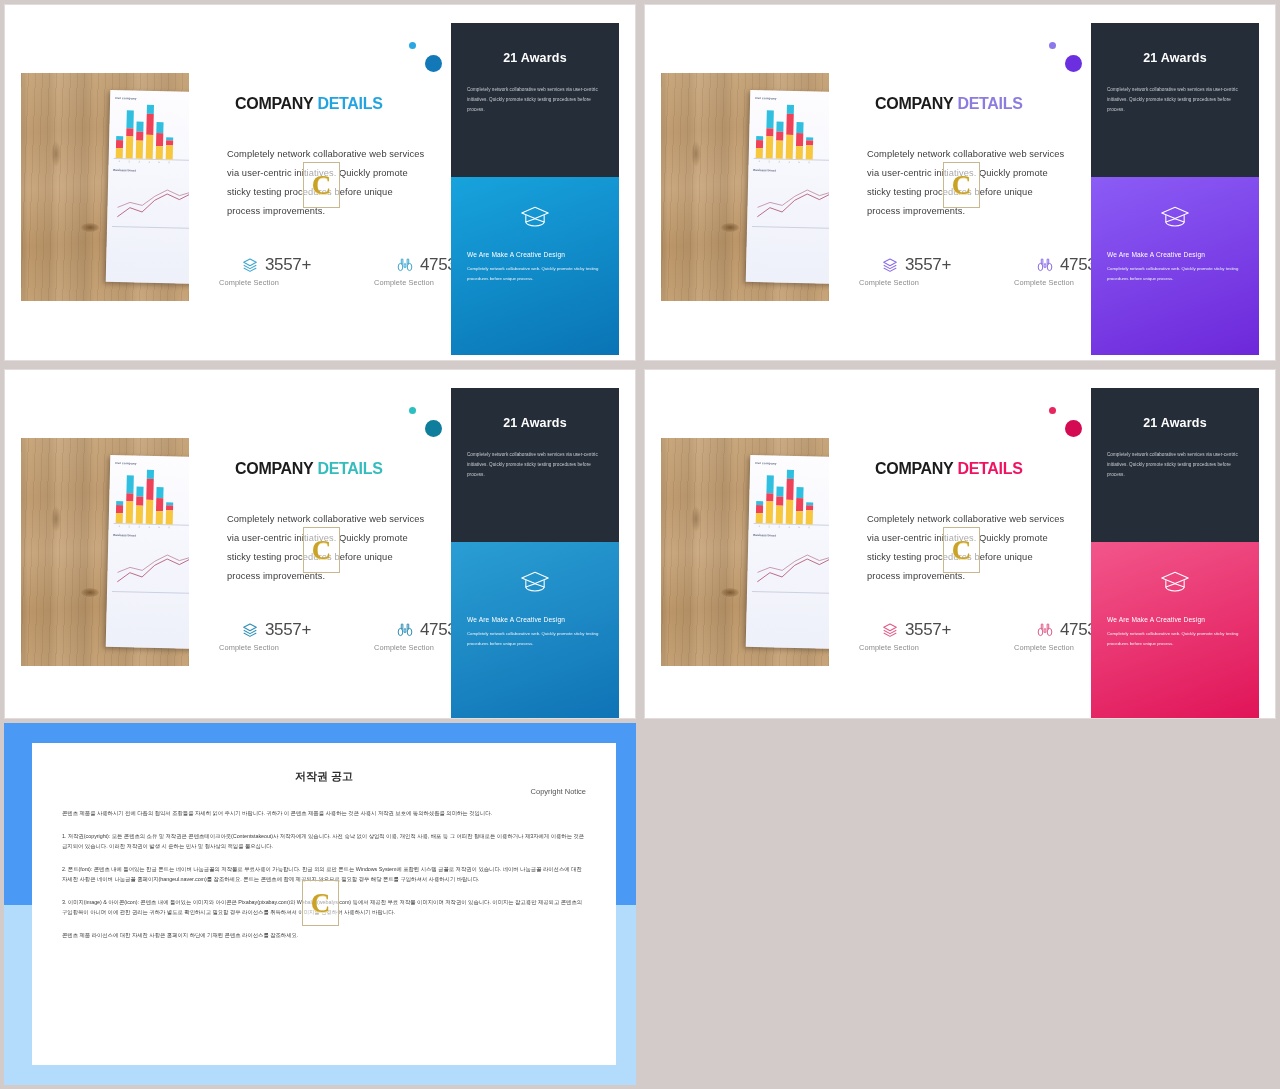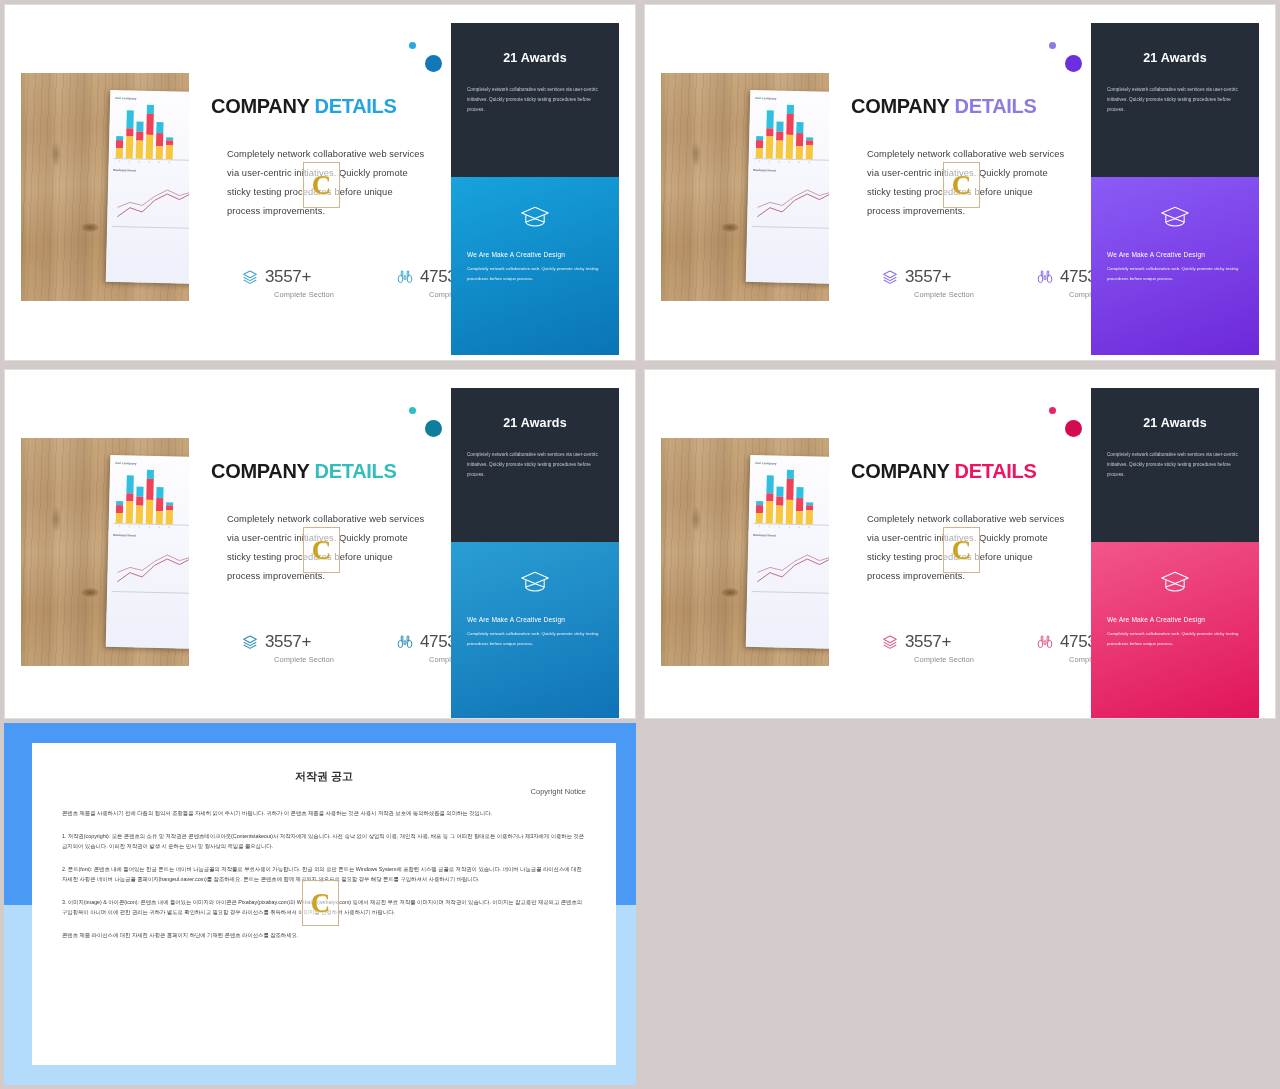--- a/index.html
+++ b/index.html
@@ -68,33 +68,33 @@
   .rep-title2{font-size:3px;color:#59607a;font-weight:bold;margin:5px 0 2px;}
   .linebox{height:52px;position:relative;border-bottom:.5px solid #ccd0e0;}
   .linebox svg{position:absolute;inset:0;width:100%;height:100%;}
 
   
   .dot-s{position:absolute;border-radius:50%;}
   .dot-l{position:absolute;border-radius:50%;}
 
   
   .headline{
-    position:absolute;left:206px;top:90px;
-    font-size:20px;font-weight:bold;letter-spacing:-.3px;white-space:nowrap;
+    position:absolute;left:230px;top:90px;
+    font-size:16px;font-weight:bold;letter-spacing:-.3px;white-space:nowrap;
   }
   .headline .w1{color:#1b1b1b;}
   .headline .w2{font-weight:bold;}
   .body-copy{
     position:absolute;left:222px;top:140px;width:200px;
     font-size:9.3px;line-height:19px;color:#3c3c3c;letter-spacing:.1px;
   }
 
   
   .stats{position:absolute;left:214px;top:250px;display:flex;gap:40px;}
-  .stat{width:115px;text-align:right;margin-top:12px;}
+  .stat{width:115px;text-align:left;}
   .stat-top{display:flex;align-items:center;justify-content:center;gap:7px;}
   .stat-num{font-size:17px;color:#4b4b4b;letter-spacing:-.3px;}
   .stat-lbl{font-size:7.4px;color:#8b8b8b;margin-top:3px;letter-spacing:.1px;}
   .stat-top svg{display:block;}
 
   
   .rightcard{position:absolute;right:16px;top:18px;width:168px;height:332px;overflow:hidden;}
   .rc-top{height:154px;background:#252d38;box-sizing:border-box;padding:28px 16px 0;}
   .rc-awards{color:#fff;font-size:12.5px;font-weight:bold;text-align:center;letter-spacing:.2px;}
   .rc-sub{color:#c9ccd2;font-size:4.6px;line-height:10px;margin-top:20px;letter-spacing:.05px;}

